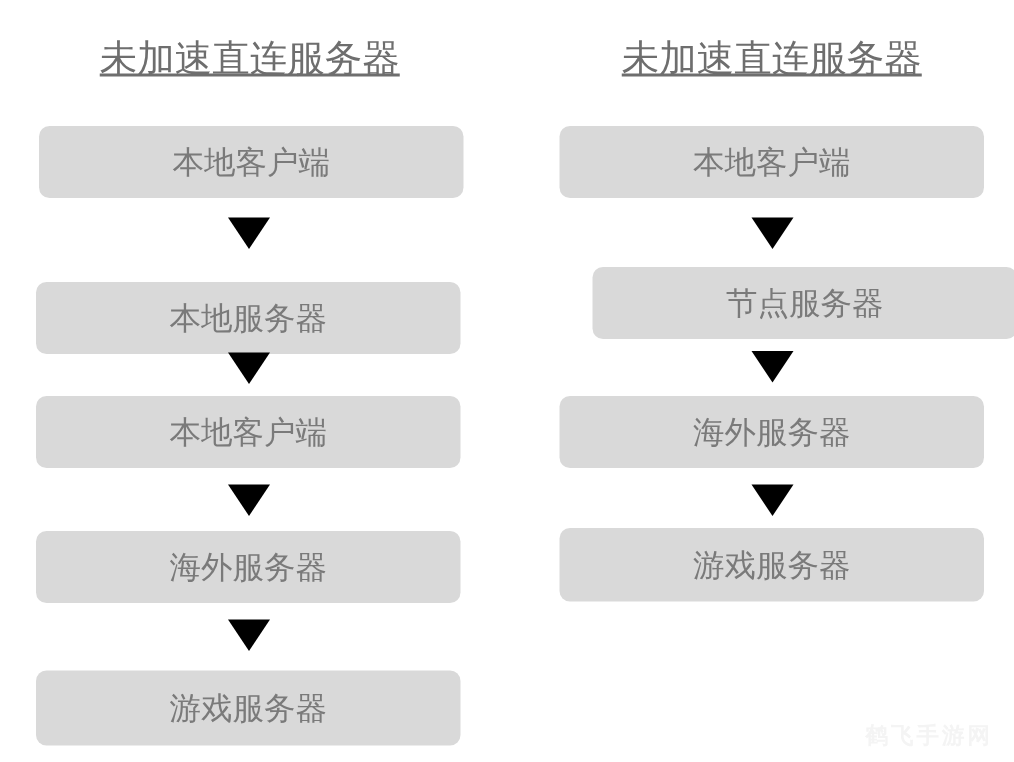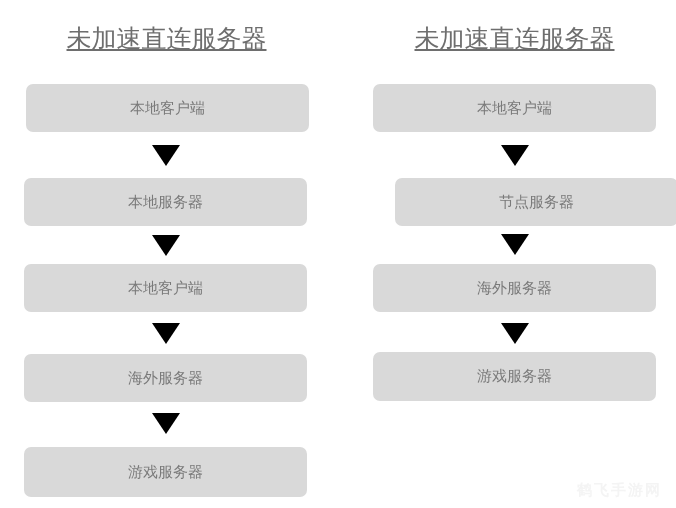--- a/index.html
+++ b/index.html
@@ -9,42 +9,42 @@
   }
   .title {
     position:absolute; top:22px; height:34px; line-height:34px;
     font-size:25px; color:#6e6e6e; text-align:center; white-space:nowrap;
     letter-spacing:0px;
     text-decoration:underline;
   }
   .box {
     position:absolute; height:48px; background:#d9d9d9; border-radius:7px;
     display:flex; align-items:center; justify-content:center;
-    font-size:15px; color:#7a7a7a; white-space:nowrap;
+    font-size:21px; color:#7a7a7a; white-space:nowrap;
   }
   .arrow {
     position:absolute; width:0; height:0;
     border-left:14px solid transparent; border-right:14px solid transparent;
     border-top:21px solid #000000;
   }
   .watermark {
     position:absolute; right:14px; bottom:8px; font-size:15px; font-weight:bold;
     color:#f4f4f4; letter-spacing:2px;
   }
 </style>
 </head>
 <body>
 
 <div>
   <div class="title" style="left:24px; width:285px;">未加速直连服务器</div>
 
   <div class="box" style="left:26px; top:84px; width:283px;">本地客户端</div>
   <div class="arrow" style="left:152px; top:145px;"></div>
 
-  <div class="box" style="left:24px; top:178px; width:283px;">本地服务器</div>
+  <div class="box" style="left:24px; top:188px; width:283px;">本地服务器</div>
   <div class="arrow" style="left:152px; top:235px;"></div>
 
   <div class="box" style="left:24px; top:264px; width:283px;">本地客户端</div>
   <div class="arrow" style="left:152px; top:323px;"></div>
 
   <div class="box" style="left:24px; top:354px; width:283px;">海外服务器</div>
   <div class="arrow" style="left:152px; top:413px;"></div>
 
   <div class="box" style="left:24px; top:447px; width:283px; height:50px;">游戏服务器</div>
 </div>

